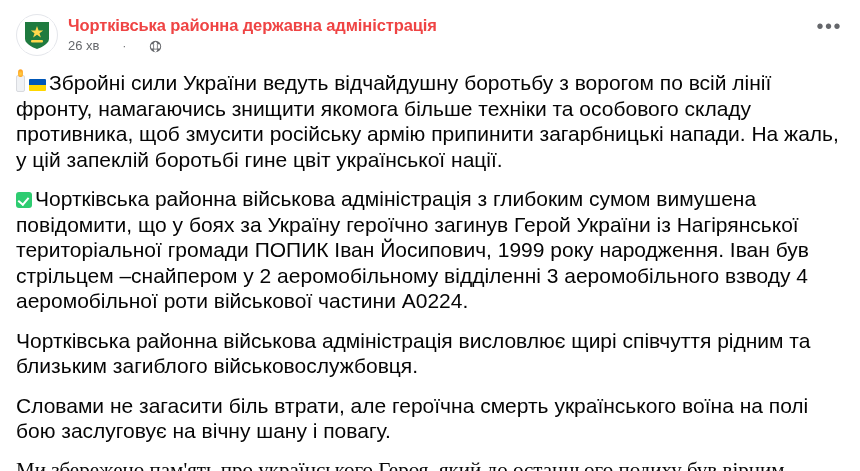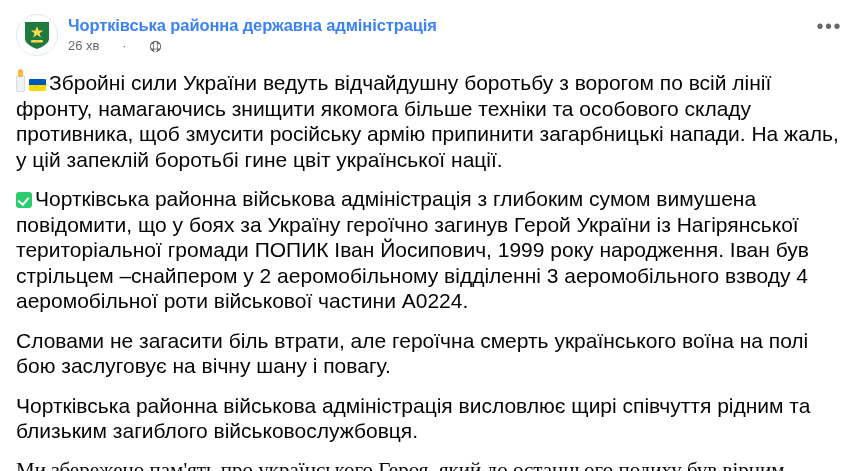--- a/index.html
+++ b/index.html
@@ -39,21 +39,21 @@
   }
   .avatar svg { display: block; }
   .header-text {
     flex: 1 1 auto;
     min-width: 0;
     padding-top: 1px;
   }
   .page-name {
     font-size: 16.5px;
     font-weight: bold;
-    color: #3b82f6;
+    color: #ef4444;
     letter-spacing: -0.1px;
     line-height: 20px;
     white-space: nowrap;
   }
   .meta {
     display: flex;
     align-items: center;
     gap: 23px;
     margin-top: 3px;
     font-size: 13px;
@@ -179,20 +179,20 @@
   <div class="post-body">
 
     <p class="para">
       <span class="candle"></span><span class="flag-ua"></span><span>Збройні сили України ведуть відчайдушну боротьбу з ворогом по всій лінії фронту, намагаючись знищити якомога більше техніки та особового складу противника, щоб змусити російську армію припинити загарбницькі напади. На жаль, у цій запеклій боротьбі гине цвіт української нації.</span>
     </p>
 
     <p class="para">
       <span class="check-green"></span><span>Чортківська районна військова адміністрація з глибоким сумом вимушена повідомити, що у боях за Україну героїчно загинув Герой України із  Нагірянської територіальної громади ПОПИК Іван Йосипович, 1999 року народження. Іван був стрільцем –снайпером у 2 аеромобільному відділенні 3 аеромобільного взводу 4 аеромобільної роти військової частини А0224.</span>
     </p>
 
+    <p class="para">Чортківська районна військова адміністрація висловлює щирі співчуття рідним та близьким загиблого військовослужбовця.</p>
+
     <p class="para">Словами не загасити біль втрати, але героїчна смерть українського воїна на полі бою заслуговує на вічну шану і повагу.</p>
-
-    <p class="para">Чортківська районна військова адміністрація висловлює щирі співчуття рідним та близьким загиблого військовослужбовця.</p>
 
     <p class="para">Ми збережено пам'ять про українського Героя, який до останнього подиху був вірним сином України, справжнім патріотом та захисником Вітчизни.</p>
 
   </div>
 </div>
 
 </body></html>

